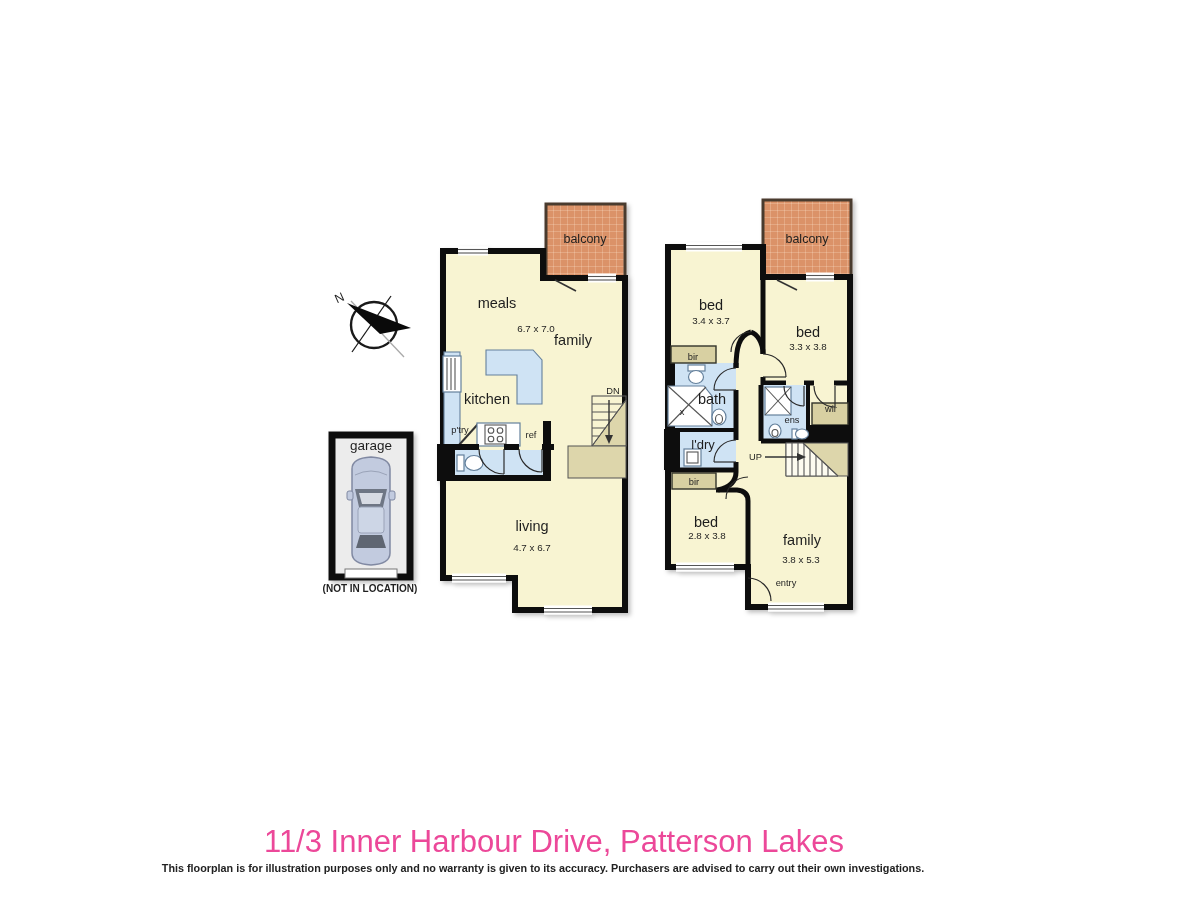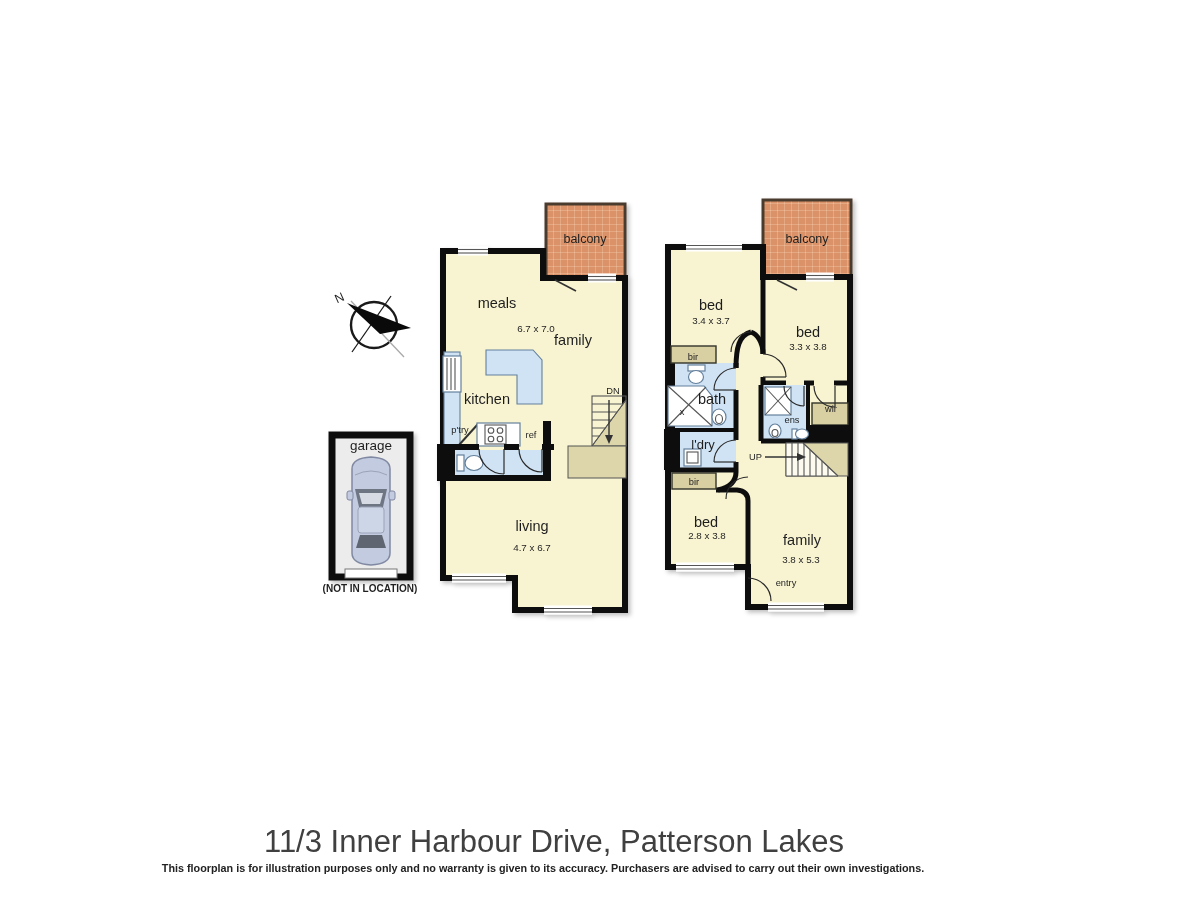--- a/index.html
+++ b/index.html
@@ -1,20 +1,20 @@
 <!DOCTYPE html>
 <html><head>
 <meta charset="utf-8">
 <style>
   html,body{margin:0;padding:0;background:#fff;}
   .canvas{position:relative;width:1200px;height:900px;background:#fff;overflow:hidden;
           font-family:"Liberation Sans",sans-serif;}
   .canvas svg{position:absolute;left:0;top:0;}
   .footer-title{position:absolute;left:0;top:824px;width:1108px;text-align:center;
-    font-size:31px;color:#404040;letter-spacing:0;}
+    font-size:31px;color:#ec4899;letter-spacing:0;}
   .footer-disc{position:absolute;left:0;width:1086px;text-align:center;
     font-size:10.8px;font-weight:bold;color:#222;}
   .disc1{top:862px;}
   .disc2{top:877px;}
   text{fill:#1f1f1f;font-family:"Liberation Sans",sans-serif;}
   .room-label{font-size:14.5px;}
   .dim-label{font-size:9.8px;}
   .small-label{font-size:9.3px;}
   .balcony-label{font-size:12.5px;}
   .stair-label{font-size:9.3px;}

